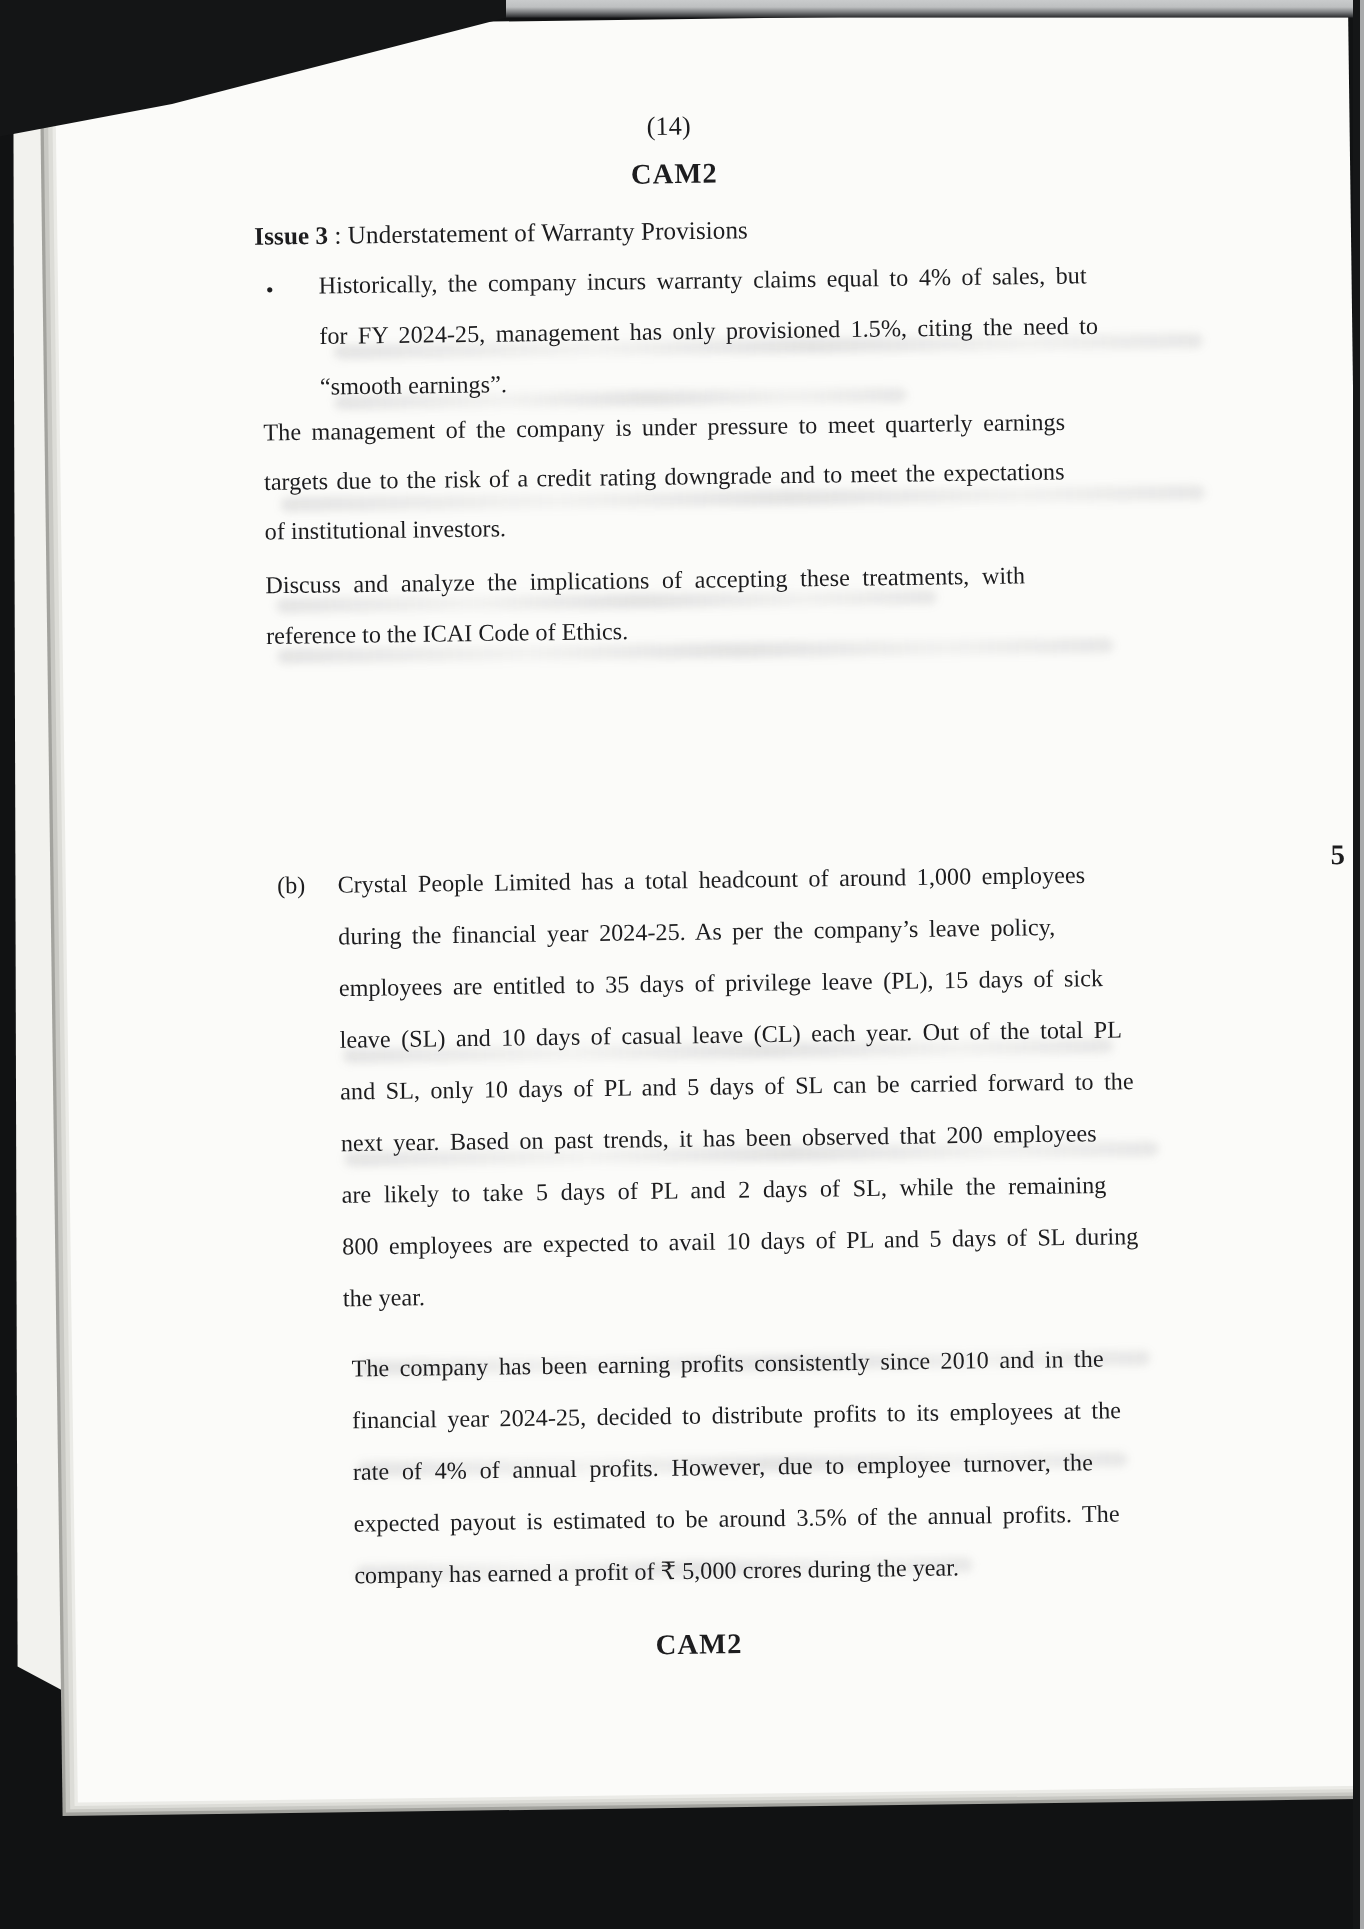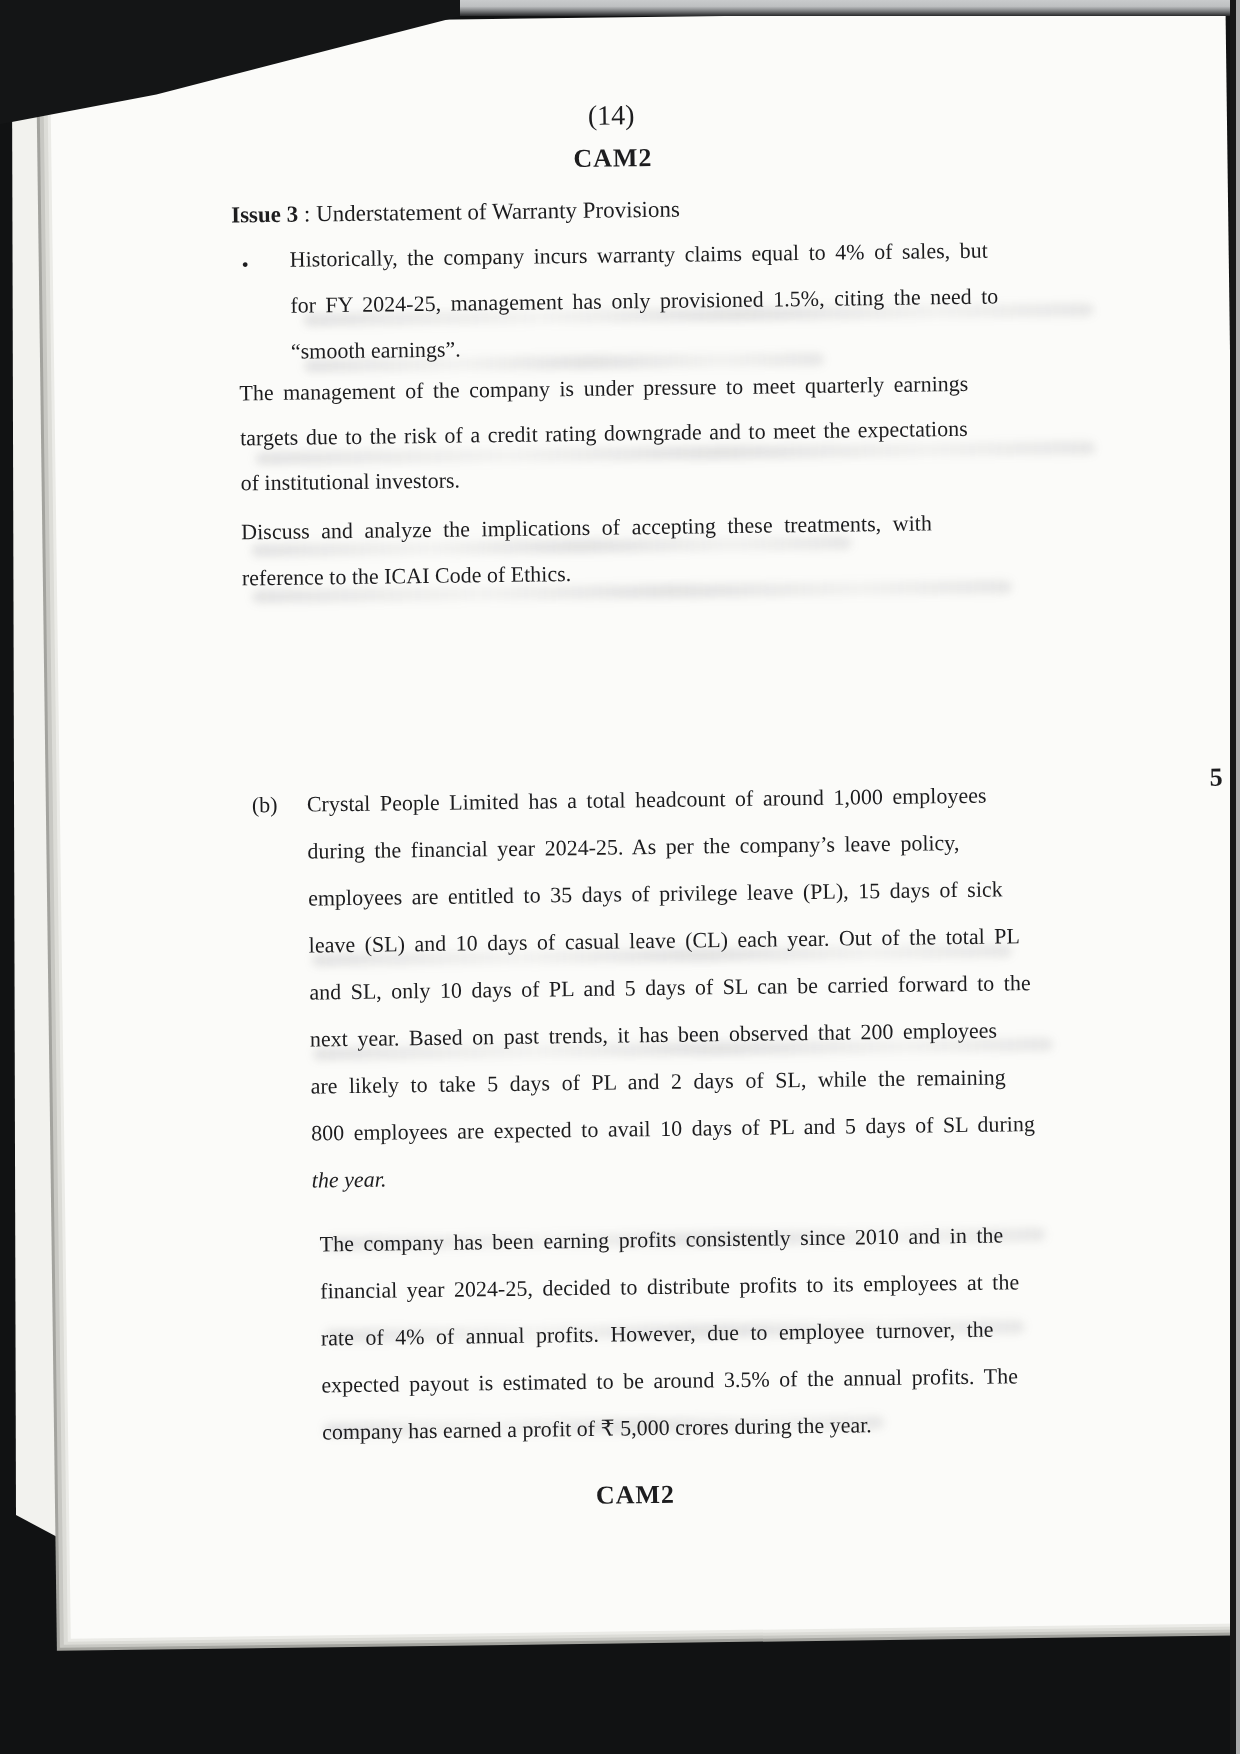--- a/index.html
+++ b/index.html
@@ -44,21 +44,21 @@
       -7px 6px 0 #dcdcd7,
       -11px 9px 0 #c8c8c3,
       -14px 12px 0 #a3a39e;
   }
   .tl{position:absolute;white-space:nowrap;font-size:22px;line-height:28px;z-index:2;}
   .ws2{word-spacing:2px;}
   .ws4{word-spacing:4px;}
   .ws6{word-spacing:6px;}
   .bold{font-weight:bold;text-align:center;}
   .center-head{font-size:26px;font-weight:bold;letter-spacing:1px;}
-  .pagenum{font-size:28px;}
+  .pagenum{font-size:24px;}
   .issue-head{font-size:23px;}
   .bullet{font-size:20px;}
   .marks{font-size:26px;font-weight:bold;}
   
   .ghost{
     position:absolute;height:13px;z-index:1;border-radius:7px;
     filter:blur(4px);
     background:linear-gradient(90deg,
       rgba(95,95,100,.15),rgba(95,95,100,.05) 30%,
       rgba(95,95,100,.16) 55%,rgba(95,95,100,.06) 80%,rgba(95,95,100,.13));
@@ -105,21 +105,21 @@
   <div class="tl marks" style="left:1150px;top:754px;">5</div>
 
   <div class="tl ws4" style="left:247px;top:769px;">Crystal People Limited has a total headcount of around 1,000 employees</div>
   <div class="tl ws4" style="left:247px;top:816px;">during the financial year 2024-25. As per the company’s leave policy,</div>
   <div class="tl ws4" style="left:247px;top:863px;">employees are entitled to 35 days of privilege leave (PL), 15 days of sick</div>
   <div class="tl ws4" style="left:247px;top:910px;">leave (SL) and 10 days of casual leave (CL) each year. Out of the total PL</div>
   <div class="tl ws4" style="left:247px;top:957px;">and SL, only 10 days of PL and 5 days of SL can be carried forward to the</div>
   <div class="tl ws4" style="left:247px;top:1004px;">next year. Based on past trends, it has been observed that 200 employees</div>
   <div class="tl ws6" style="left:247px;top:1051px;">are likely to take 5 days of PL and 2 days of SL, while the remaining</div>
   <div class="tl ws4" style="left:247px;top:1098px;">800 employees are expected to avail 10 days of PL and 5 days of SL during</div>
-  <div class="tl" style="left:247px;top:1145px;font-style:italic;">the year.</div>
+  <div class="tl" style="left:247px;top:1145px;">the year.</div>
 
   <div class="tl ws4" style="left:254px;top:1209px;">The company has been earning profits consistently since 2010 and in the</div>
   <div class="tl ws4" style="left:254px;top:1256px;">financial year 2024-25, decided to distribute profits to its employees at the</div>
   <div class="tl ws6" style="left:254px;top:1303px;">rate of 4% of annual profits. However, due to employee turnover, the</div>
   <div class="tl ws4" style="left:254px;top:1350px;">expected payout is estimated to be around 3.5% of the annual profits. The</div>
   <div class="tl" style="left:254px;top:1397px;">company has earned a profit of ₹ 5,000 crores during the year.</div>
 
   <div class="tl center-head" style="left:527px;top:1464px;">CAM2</div>
 </div>
 

